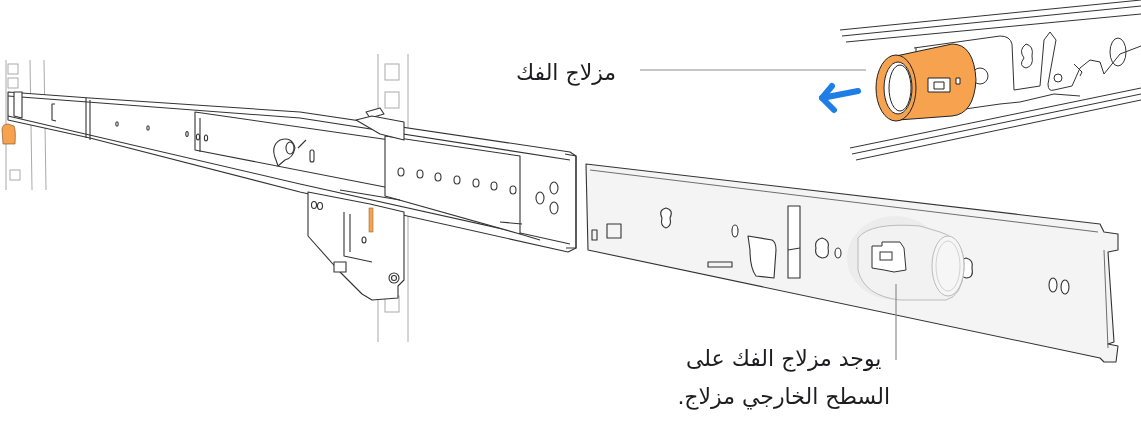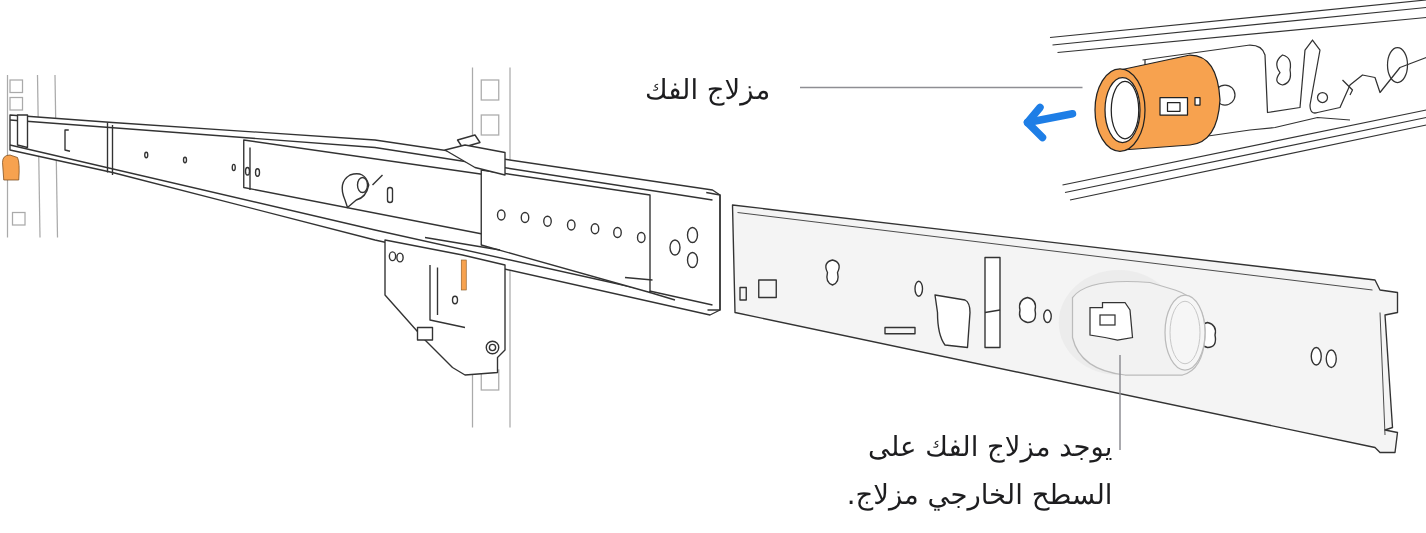--- a/index.html
+++ b/index.html
@@ -24,21 +24,21 @@
       font-size: 22px;
       line-height: 34px;
     }
     .label-note {
       right: 251px;
       top: 340px;
       font-size: 22px;
       line-height: 38px;
       text-align: right;
     }
-    .label-note span { display: block; }
+    .label-note span { display: block; text-align: center; }
   </style>
 </head>
 <body>
 
 <div class="canvas">
 
   <svg class="art" width="1141" height="426" viewBox="0 0 1141 426">
 
     <g stroke="#aaaaaa" fill="none" stroke-width="1">
       <line x1="6" y1="60" x2="6" y2="190"></line>

